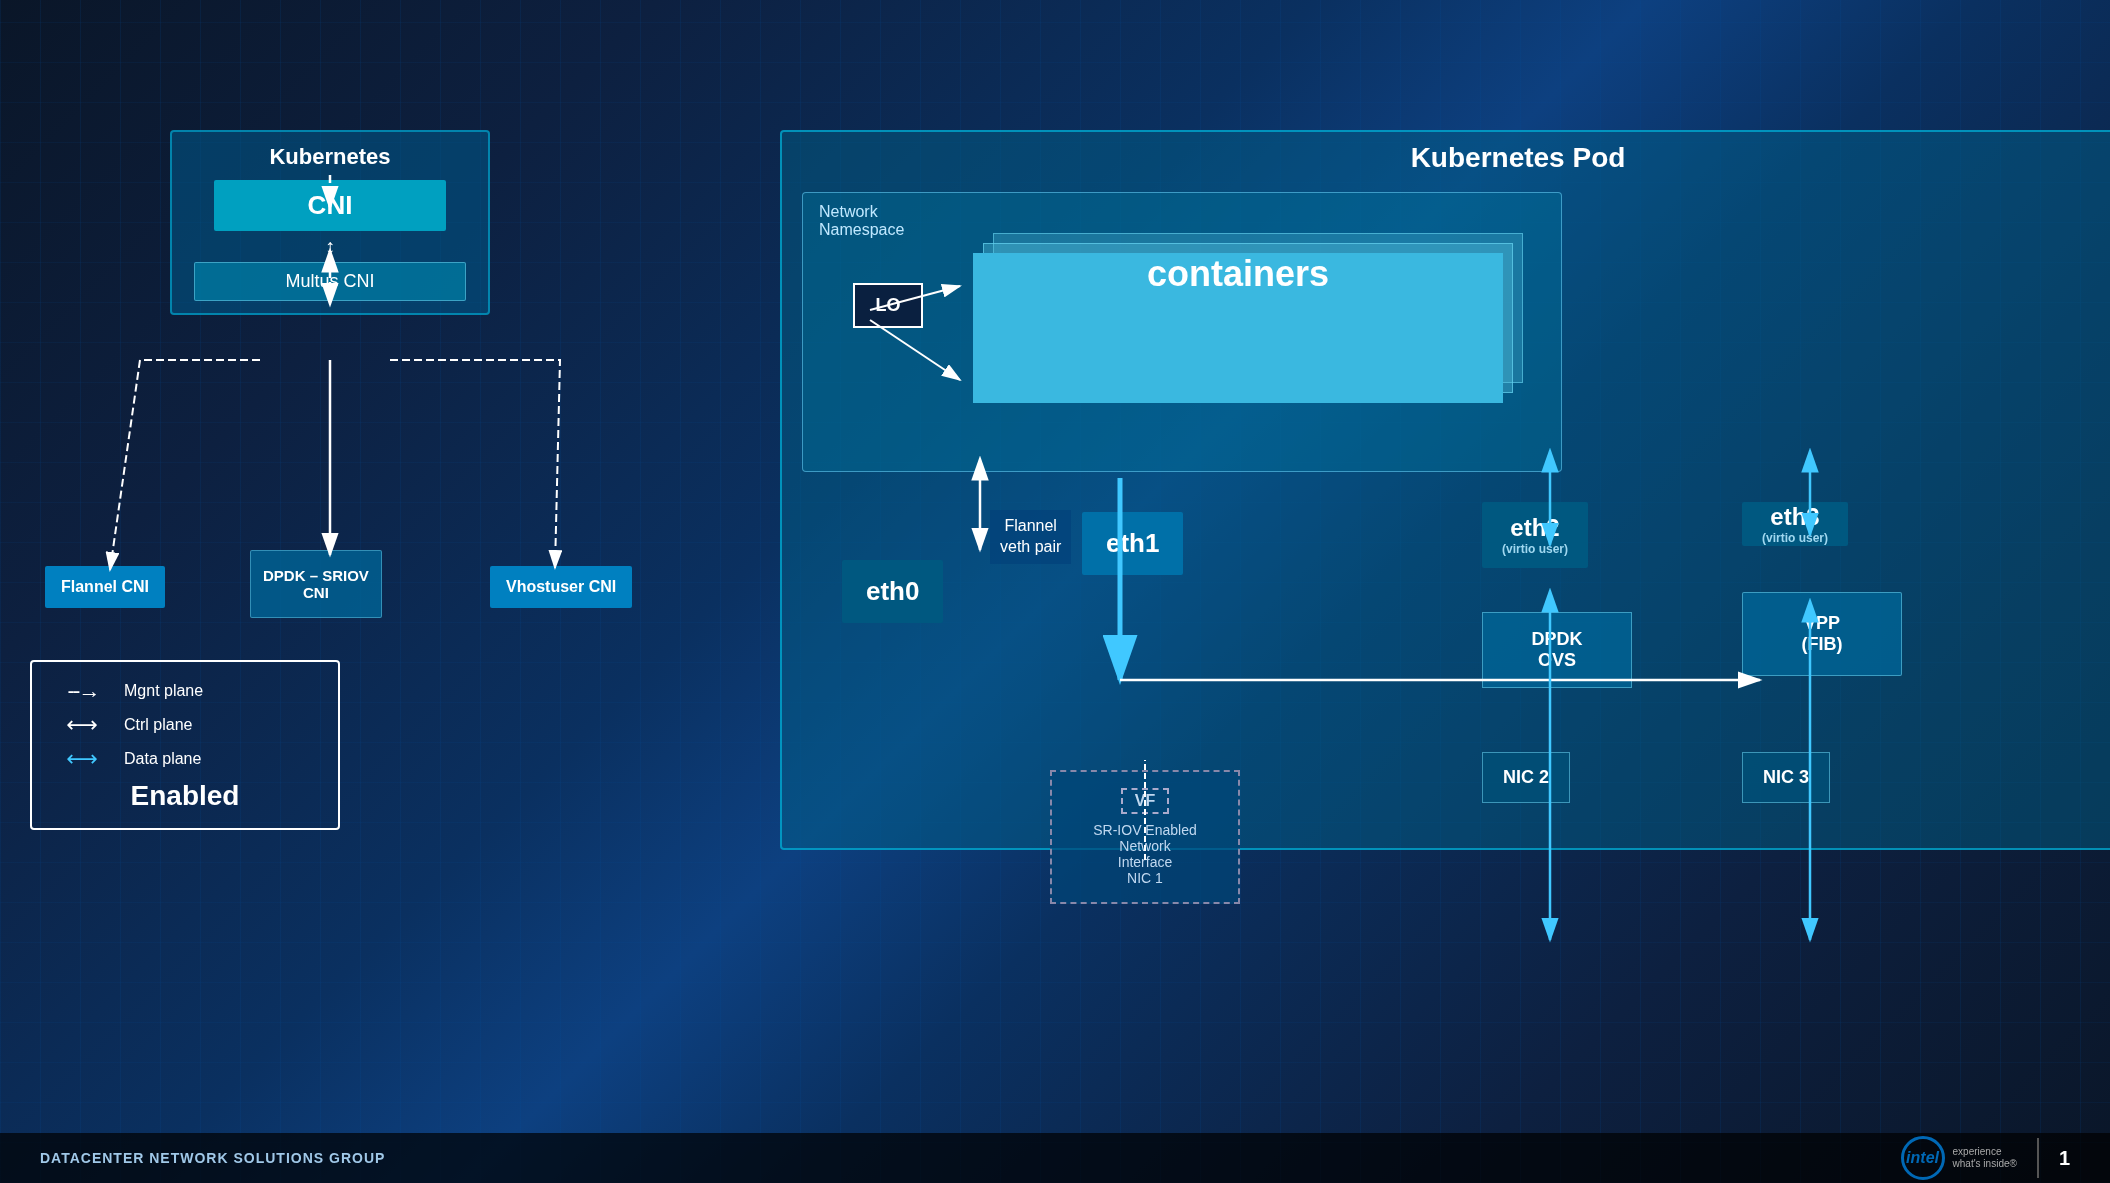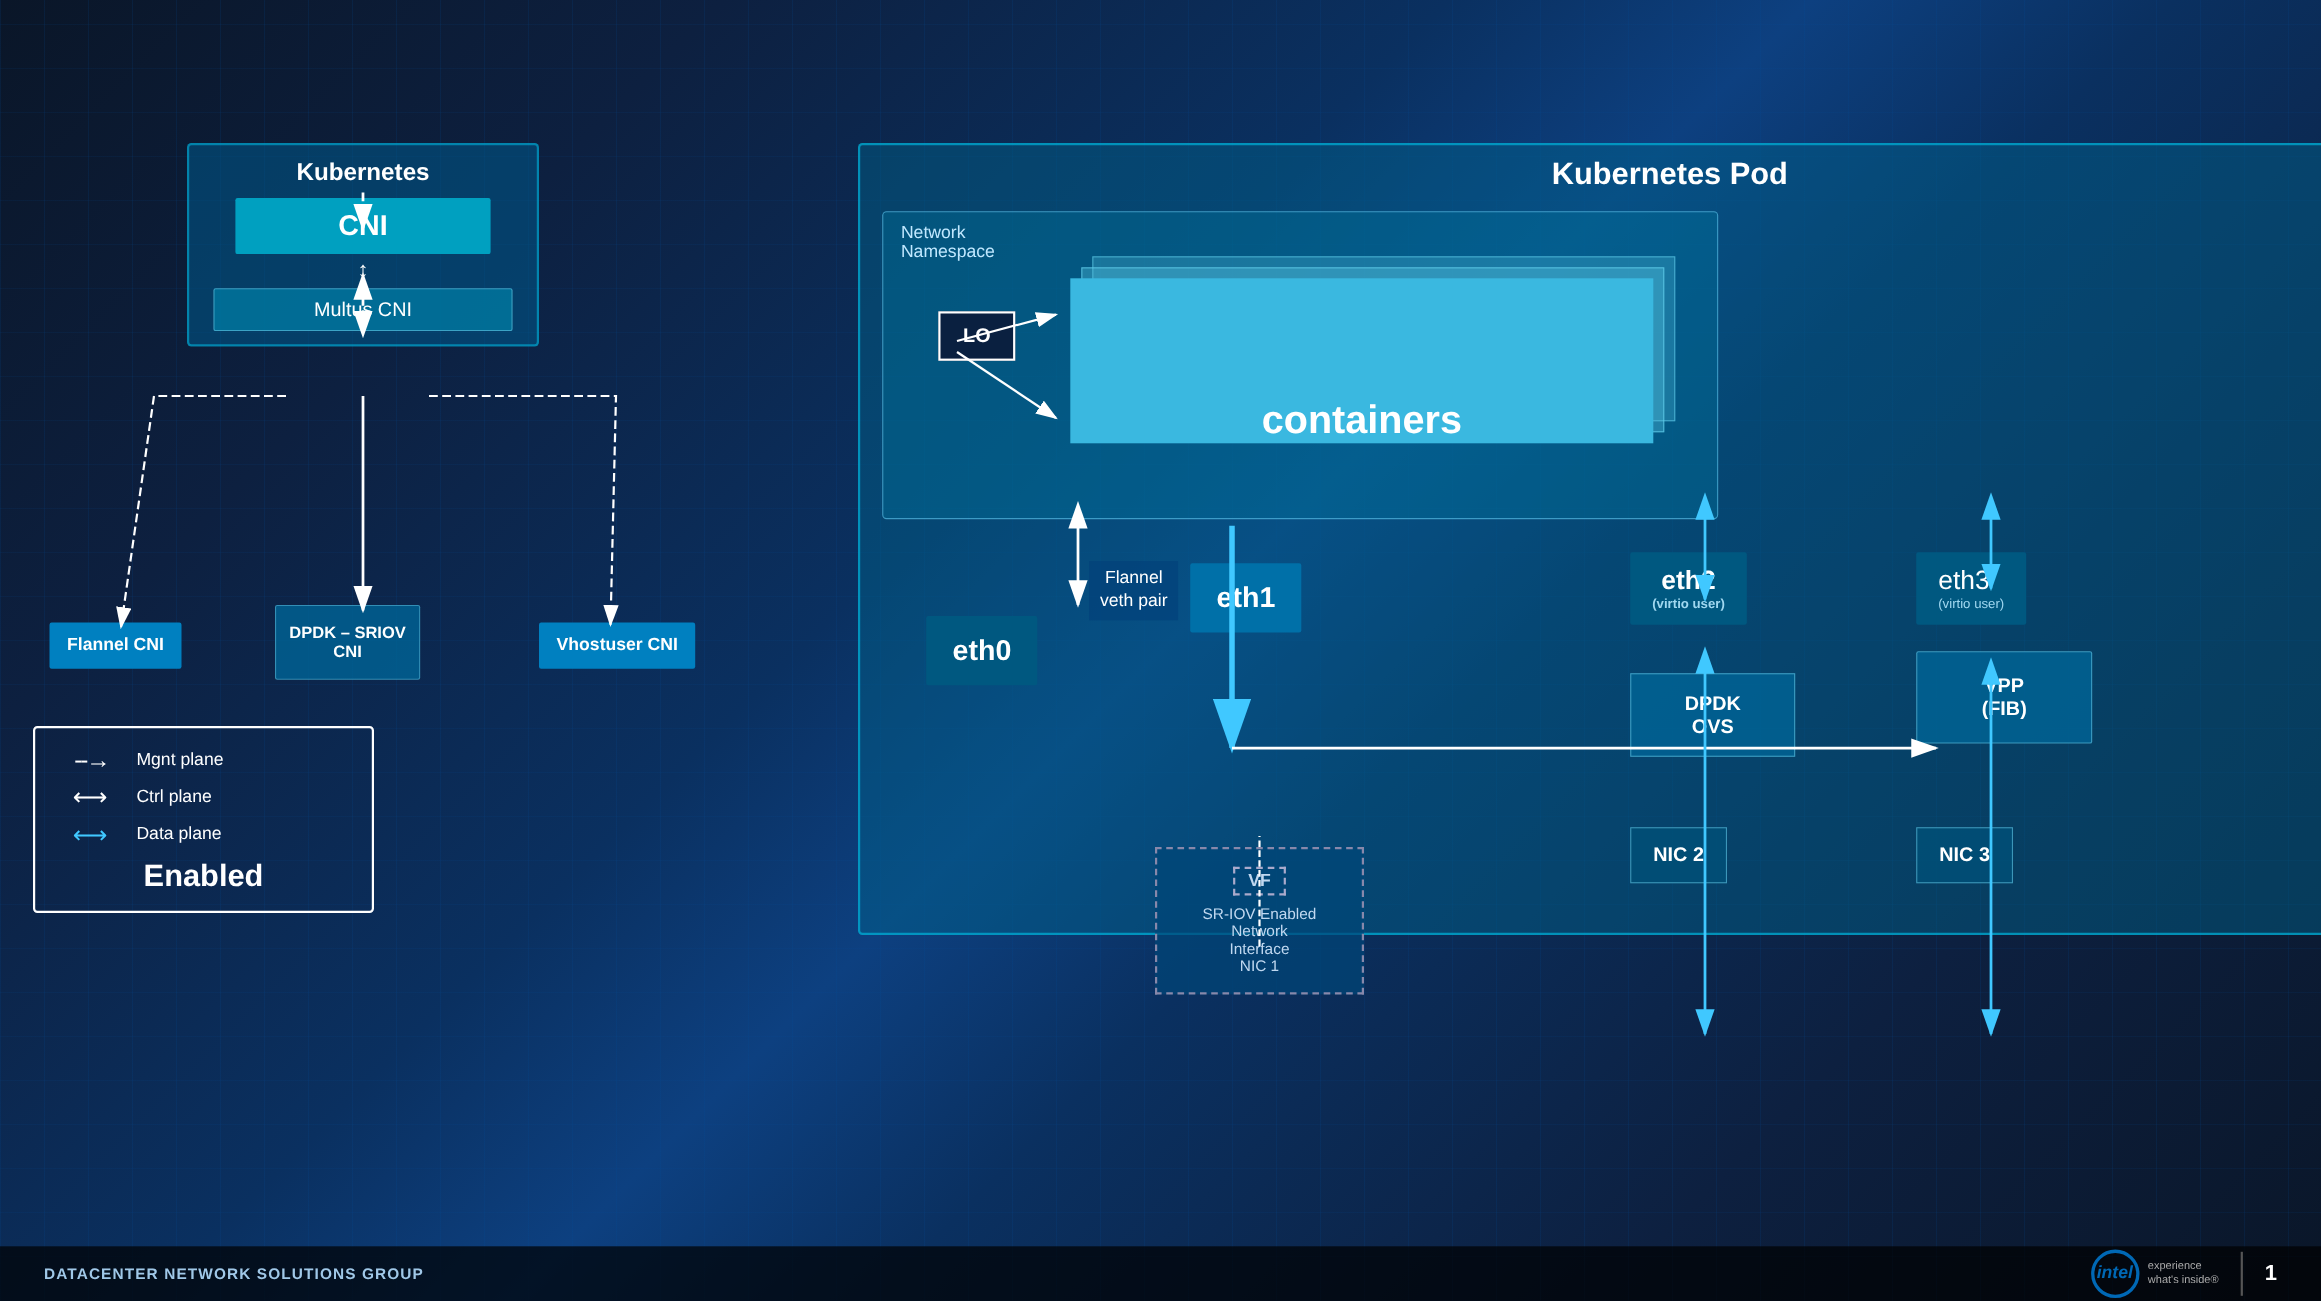--- a/index.html
+++ b/index.html
@@ -372,40 +372,40 @@
 
     <div class="network-ns">
       <div class="network-ns-label" style="white-space:pre-line;">Network
 Namespace</div>
 
       <div class="lo-box abs" style="top:90px;left:50px;">LO</div>
 
       <div style="position:absolute;top:40px;left:170px;width:560px;height:190px;">
         <div style="position:absolute;top:0;left:20px;width:530px;height:150px;background:rgba(80,190,220,0.3);border:1.5px solid rgba(100,210,240,0.6);"></div>
         <div style="position:absolute;top:10px;left:10px;width:530px;height:150px;background:rgba(80,190,220,0.4);border:1.5px solid rgba(100,210,240,0.7);"></div>
-        <div style="position:absolute;top:20px;left:0;width:530px;height:150px;background:#3ab8e0;display:flex;align-items:flex-end;justify-content:center;">
+        <div style="position:absolute;top:20px;left:0;width:530px;height:150px;background:#3ab8e0;display:flex;align-items:flex-start;justify-content:center;">
           <span style="color:#fff;font-size:36px;font-weight:bold;">containers</span>
         </div>
       </div>
     </div>
 
     <div style="position:absolute;top:380px;left:60px;background:#005880;color:#fff;text-align:left;padding:16px 24px;font-weight:bold;border-radius:2px;margin-top:48px;">
       <div style="font-size:26px;">eth0</div>
     </div>
 
     <div style="position:absolute;top:380px;left:300px;background:#0070a8;color:#fff;text-align:center;padding:16px 24px;font-weight:bold;border-radius:2px;">
       <div style="font-size:26px;">eth1</div>
     </div>
 
     <div style="position:absolute;top:370px;left:700px;background:#005880;color:#fff;text-align:center;padding:12px 20px;font-weight:bold;border-radius:2px;">
       <div style="font-size:24px;">eth2</div>
       <div style="font-size:12px;color:#a0d8f0;">(virtio user)</div>
     </div>
 
-    <div style="position:absolute;top:370px;left:960px;background:#005880;color:#fff;text-align:left;padding:12px 20px;font-weight:normal;border-radius:2px;">
+    <div style="position:absolute;top:370px;left:960px;background:#005880;color:#fff;text-align:center;padding:1px 20px;font-weight:bold;border-radius:2px;">
       <div style="font-size:24px;">eth3</div>
       <div style="font-size:12px;color:#a0d8f0;">(virtio user)</div>
     </div>
 
     <div class="dpdk-ovs-box" style="left:700px;top:480px;">
       <span style="white-space:pre-line;">DPDK
 OVS</span>
     </div>
 
     <div class="vpp-box" style="left:960px;top:460px;">

